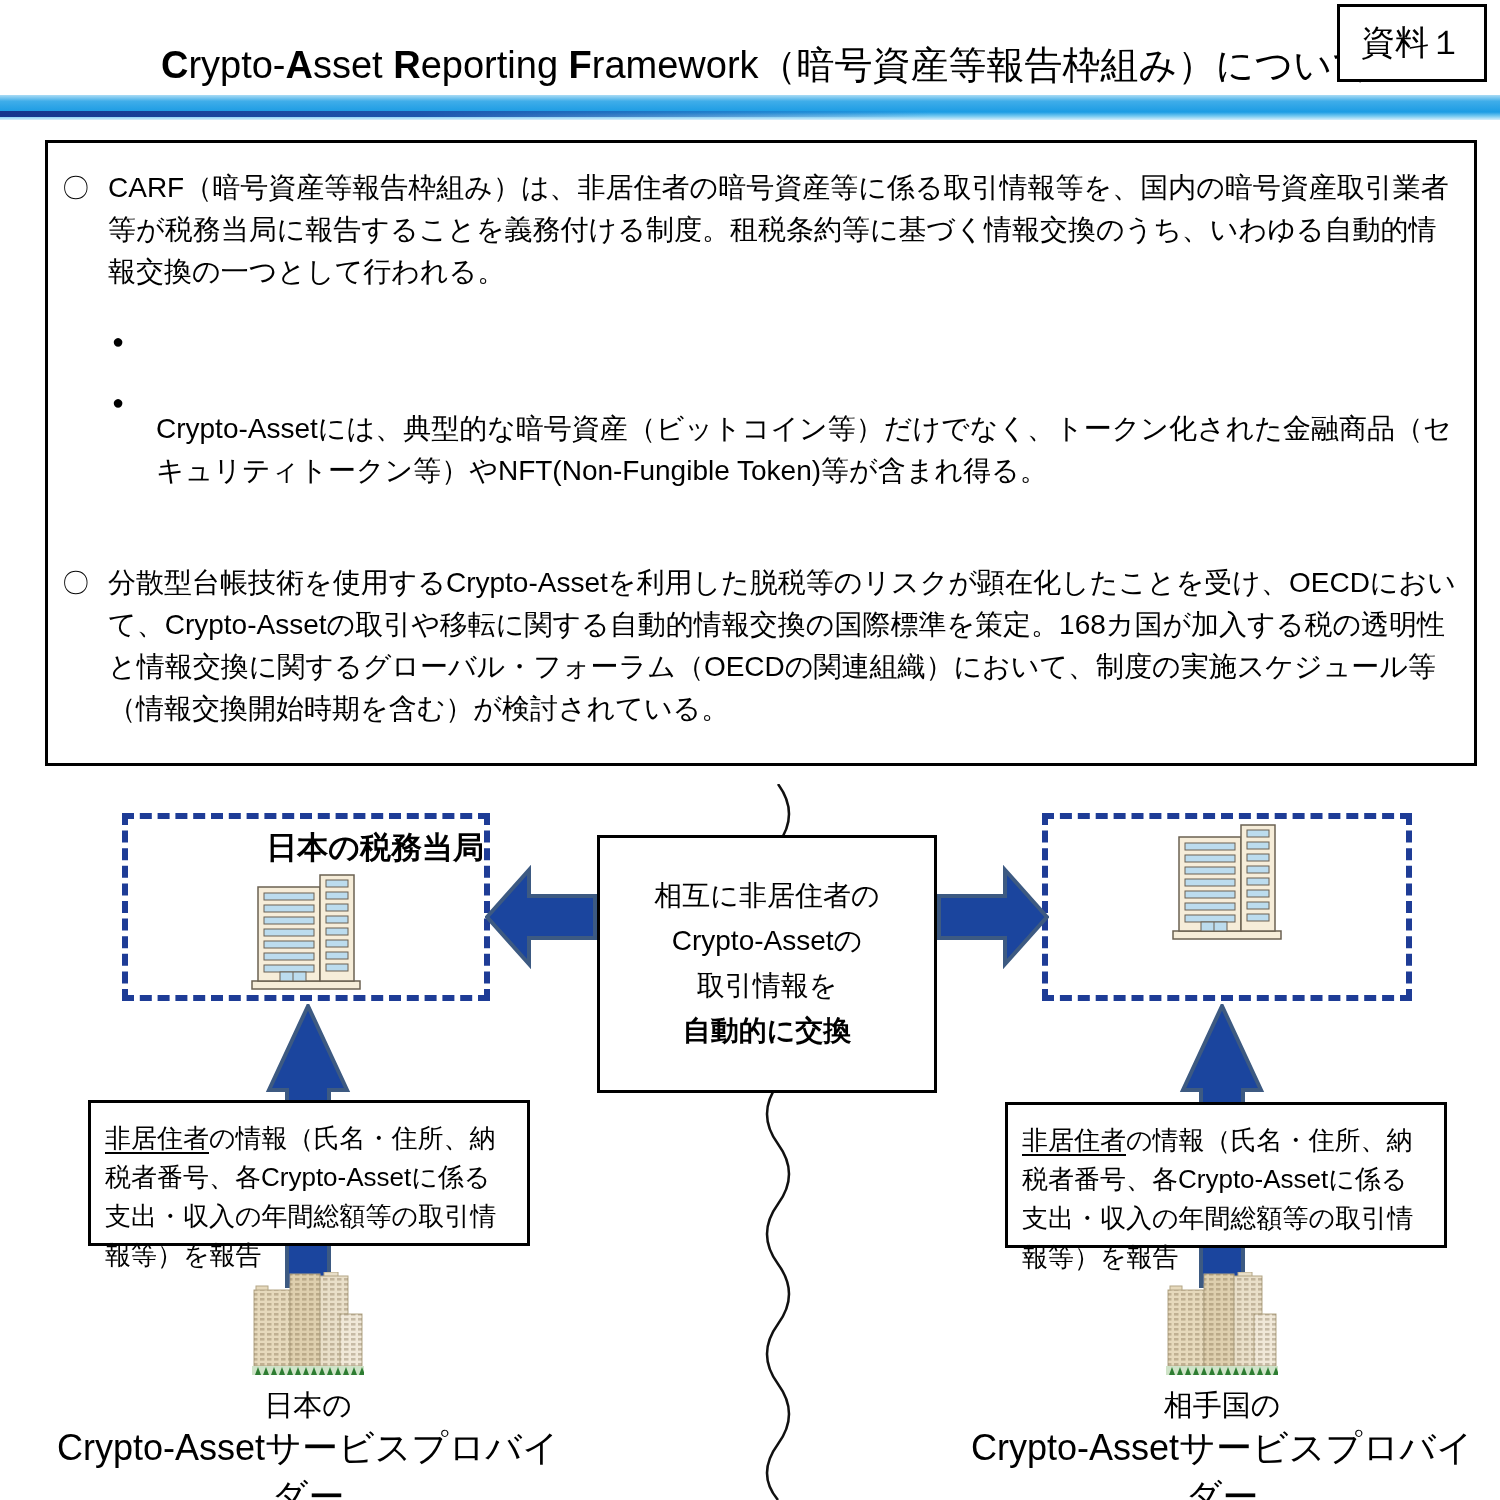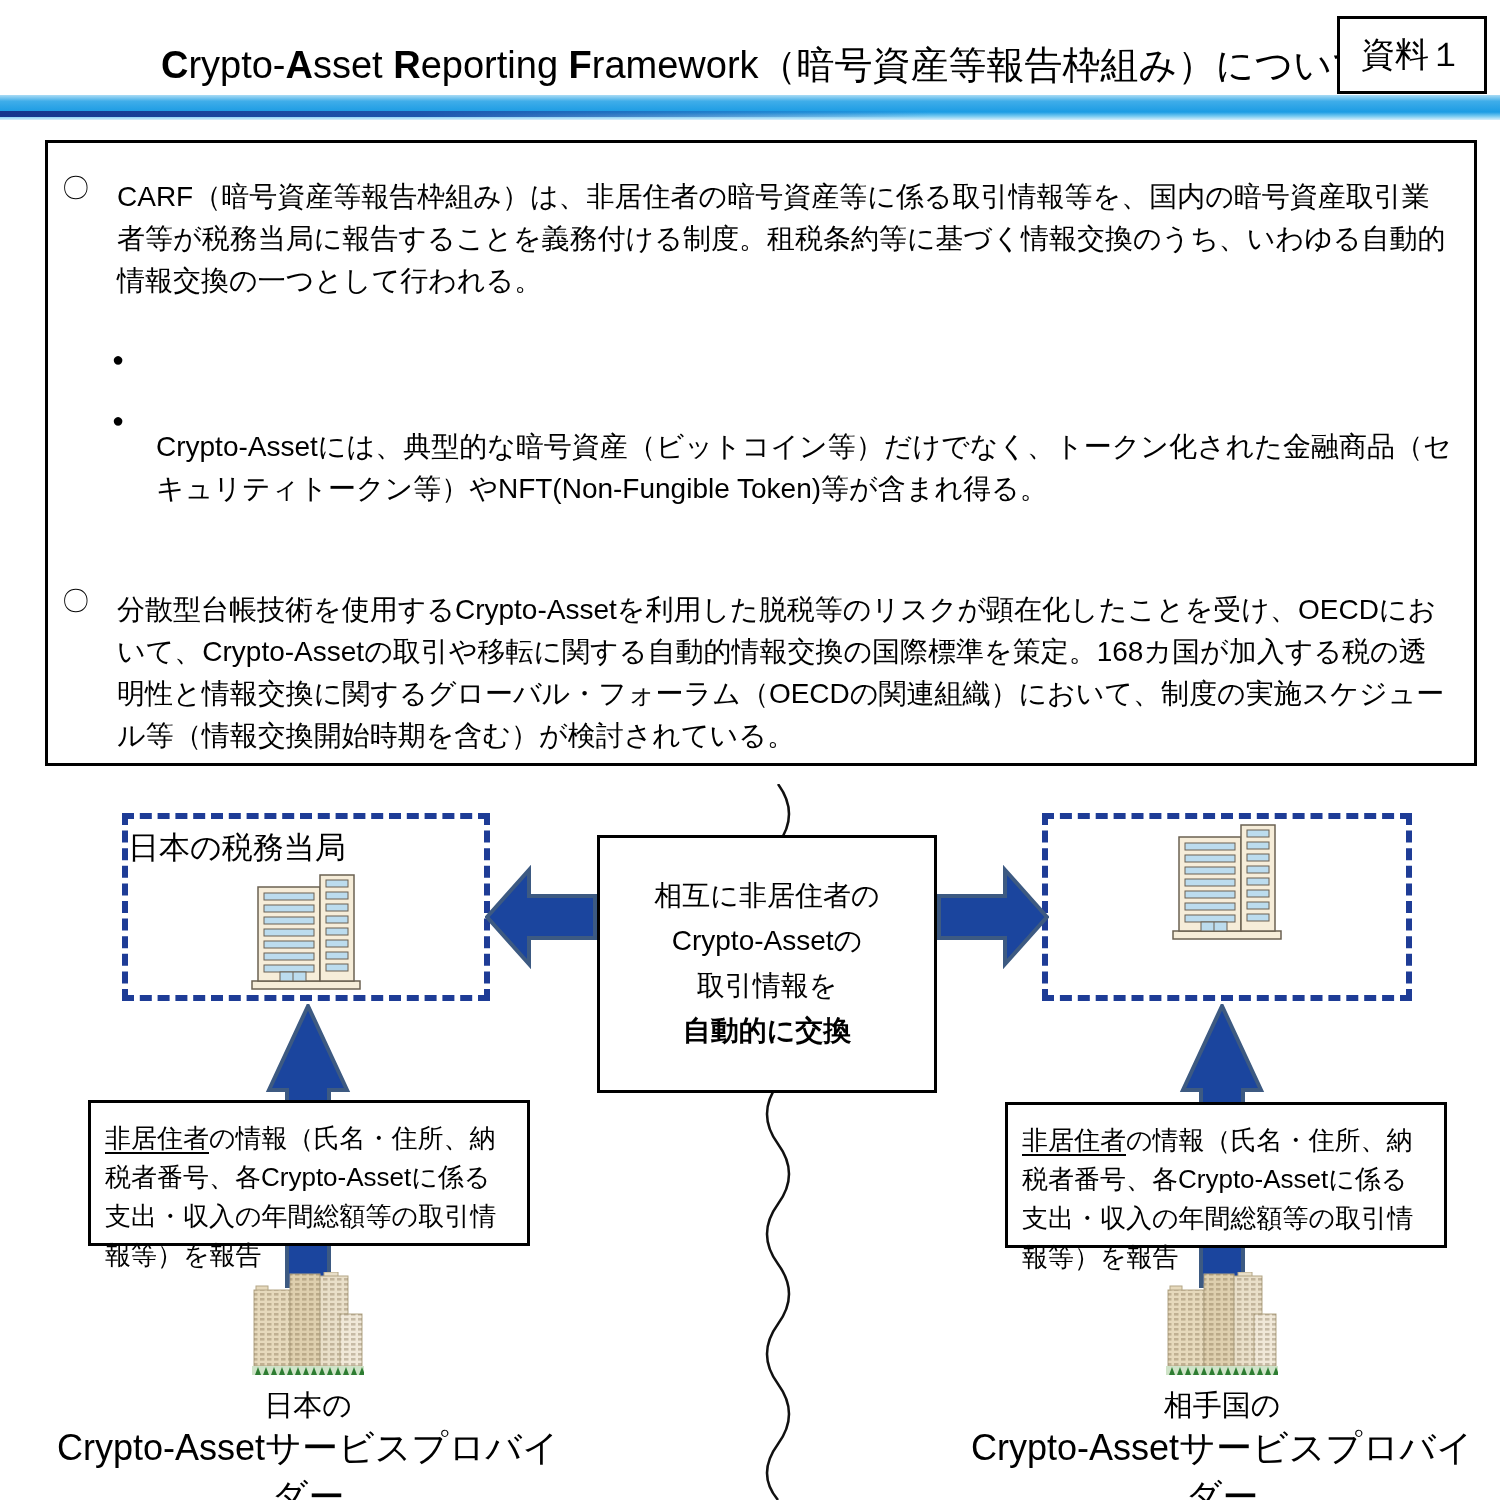--- a/index.html
+++ b/index.html
@@ -10,56 +10,56 @@
   .page{position:absolute;inset:0;background:#fff;}
 
   
   .title{
     position:absolute;top:24px;left:0;width:100%;
     text-align:center;font-size:38px;font-weight:400;margin:16px;
     white-space:nowrap;
   }
   .title .b{font-weight:700;}
   .doc-label{
-    position:absolute;left:1337px;top:16px;width:150px;height:78px;
+    position:absolute;left:1337px;top:4px;width:150px;height:78px;
     border:3px solid #000;background:#fff;box-sizing:border-box;
     display:flex;align-items:center;justify-content:center;font-size:34px;
   }
   .divider{
     position:absolute;top:95px;left:0;width:1500px;height:25px;
     background:linear-gradient(180deg,#aadcf5 0%,#3fade9 25%,#1c9ce4 68%,#7ecdf2 86%,#d9effb 100%);
   }
   .divider-dark{
     position:absolute;bottom:3px;left:0;width:62%;height:6px;
     background:linear-gradient(90deg,#16348c 0%,#1d55ad 45%,rgba(40,130,210,0) 100%);
   }
 
   
   .summary{
     position:absolute;left:45px;top:140px;width:1432px;height:626px;
     border:3px solid #000;box-sizing:border-box;background:#fff;
     padding:24px 16px 0 14px;font-size:28px;line-height:1.5;
   }
   .row{display:flex;align-items:flex-start;}
   .marker{flex:0 0 46px;font-size:27px;padding-top:1px;}
-  .row p{margin:9px;flex:1;}
+  .row p{margin:0;flex:1;}
   .bullets{margin:26px 0 0 50px;}
   .bullet{display:flex;margin-bottom:24px;}
   .bmarker{flex:0 0 44px;font-size:20px;padding-top:7px;}
   .para2{margin-top:42px;}
 
   
   .wave{position:absolute;left:736px;top:784px;z-index:1;}
   .authority-box{
     position:absolute;border:6px dashed #1e3c96;background:#fff;
     box-sizing:border-box;z-index:1;
   }
   .authority-box.jp{left:122px;top:813px;width:368px;height:188px;}
   .authority-box.fr{left:1042px;top:813px;width:370px;height:188px;}
-  .authority-title{text-align:left;font-size:31px;margin-top:8px;}
+  .authority-title{text-align:right;font-size:31px;margin-top:8px;font-weight:bold;}
   .authority-box svg{display:block;margin:4px auto 0;}
 
   .center-box{
     position:absolute;left:597px;top:807px;width:340px;height:258px;
     border:3px solid #000;background:#fff;box-sizing:border-box;z-index:3;
     display:flex;flex-direction:column;align-items:center;justify-content:center;
     font-size:28px;line-height:1.6;text-align:center;margin-top:28px;
   }
   .center-box .bold-line{font-weight:700;}
 

